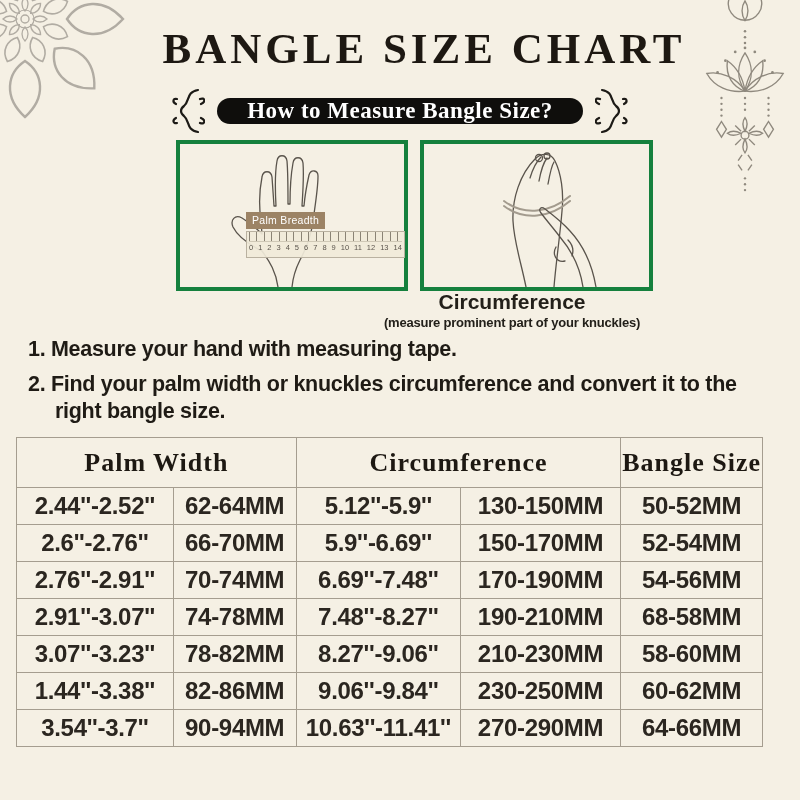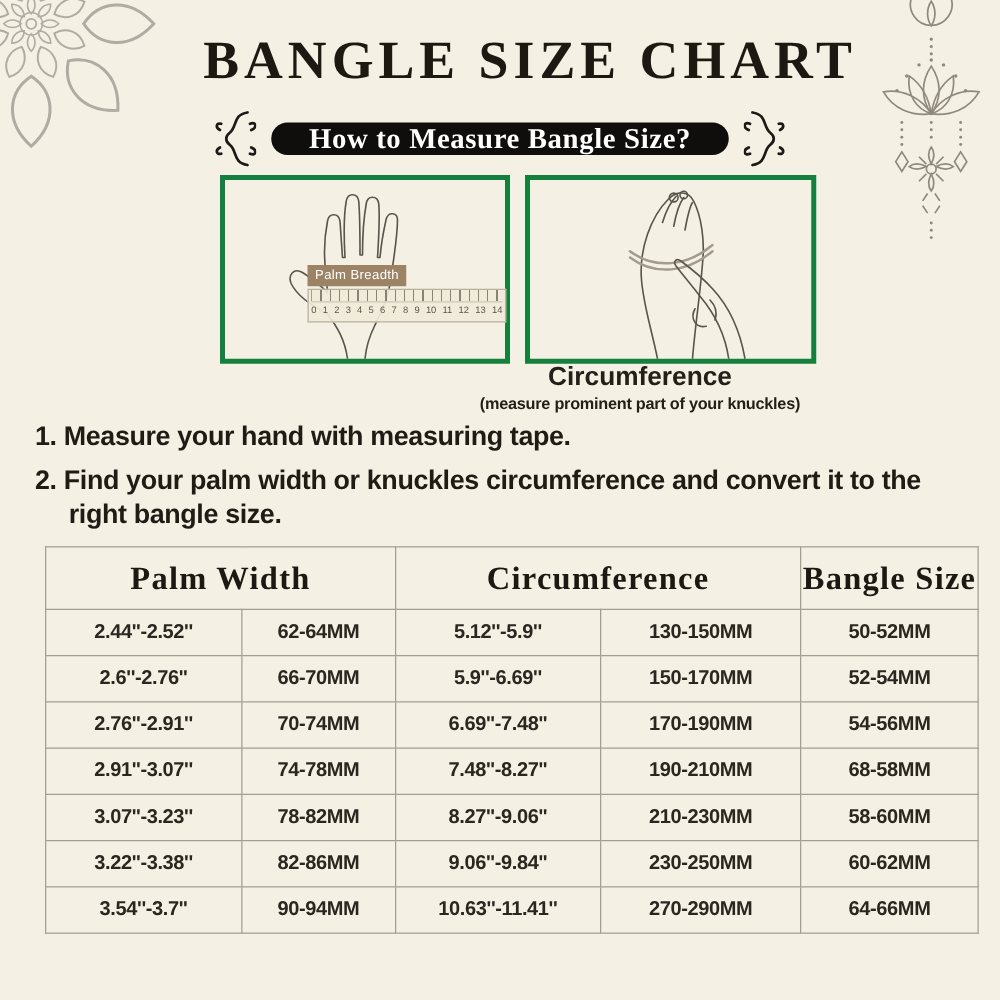--- a/index.html
+++ b/index.html
@@ -61,30 +61,30 @@
   .caption-circ .cap-main { font-size:21px; font-weight:700; }
   .caption-circ .cap-note { font-size:13px; font-weight:700; margin-top:1px; letter-spacing:-0.2px; }
   
   .instructions { position:absolute; left:28px; top:336px; width:742px; }
   .step {
     font-size:21.5px; font-weight:700; letter-spacing:-0.3px; line-height:1.28;
     color:#1f1b15; padding-left:27px; text-indent:-27px; margin-bottom:7px;
   }
   
   .size-table {
-    position:absolute; left:36px; top:437px; width:747px;
+    position:absolute; left:16px; top:437px; width:747px;
     border-collapse:collapse; table-layout:fixed;padding-left:27px;
   }
   .size-table th {
     font-family:"Liberation Serif", serif; font-weight:700; font-size:26px;
     letter-spacing:1px; color:#1d1812; height:49px;
     border:1px solid #a59d8f; text-align:center; padding:0;
   }
   .size-table td {
-    font-size:16px; font-weight:700; letter-spacing:-0.3px; color:#2b2620;
+    font-size:24px; font-weight:700; letter-spacing:-0.3px; color:#2b2620;
     height:36px; border:1px solid #a59d8f; text-align:center; padding:0;
   }
 </style>
 </head>
 <body>
 
 <div class="page">
 
   <svg class="mandala" viewBox="0 0 240 240" fill="none" stroke="#b1aca3">
     <g transform="translate(125,122)">
@@ -294,21 +294,21 @@
           <td>68-58MM</td>
         </tr>
         <tr>
           <td>3.07''-3.23''</td>
           <td>78-82MM</td>
           <td>8.27''-9.06''</td>
           <td>210-230MM</td>
           <td>58-60MM</td>
         </tr>
         <tr>
-          <td>3.22''-3.38''</td>
+          <td>1.44''-3.38''</td>
           <td>82-86MM</td>
           <td>9.06''-9.84''</td>
           <td>230-250MM</td>
           <td>60-62MM</td>
         </tr>
         <tr>
           <td>3.54''-3.7''</td>
           <td>90-94MM</td>
           <td>10.63''-11.41''</td>
           <td>270-290MM</td>

